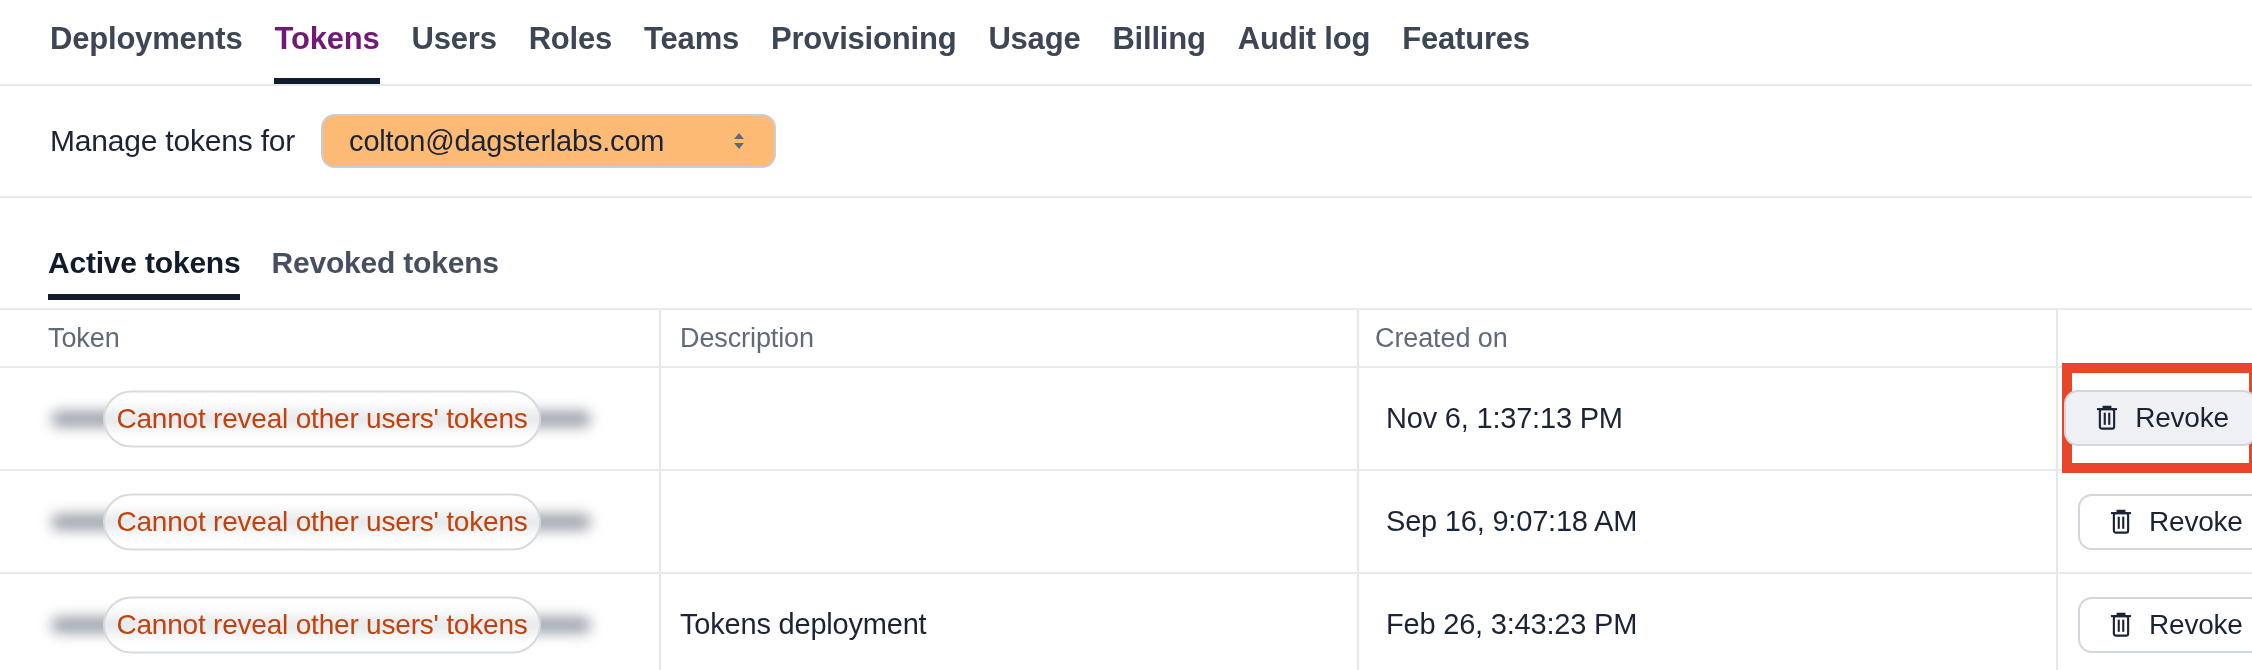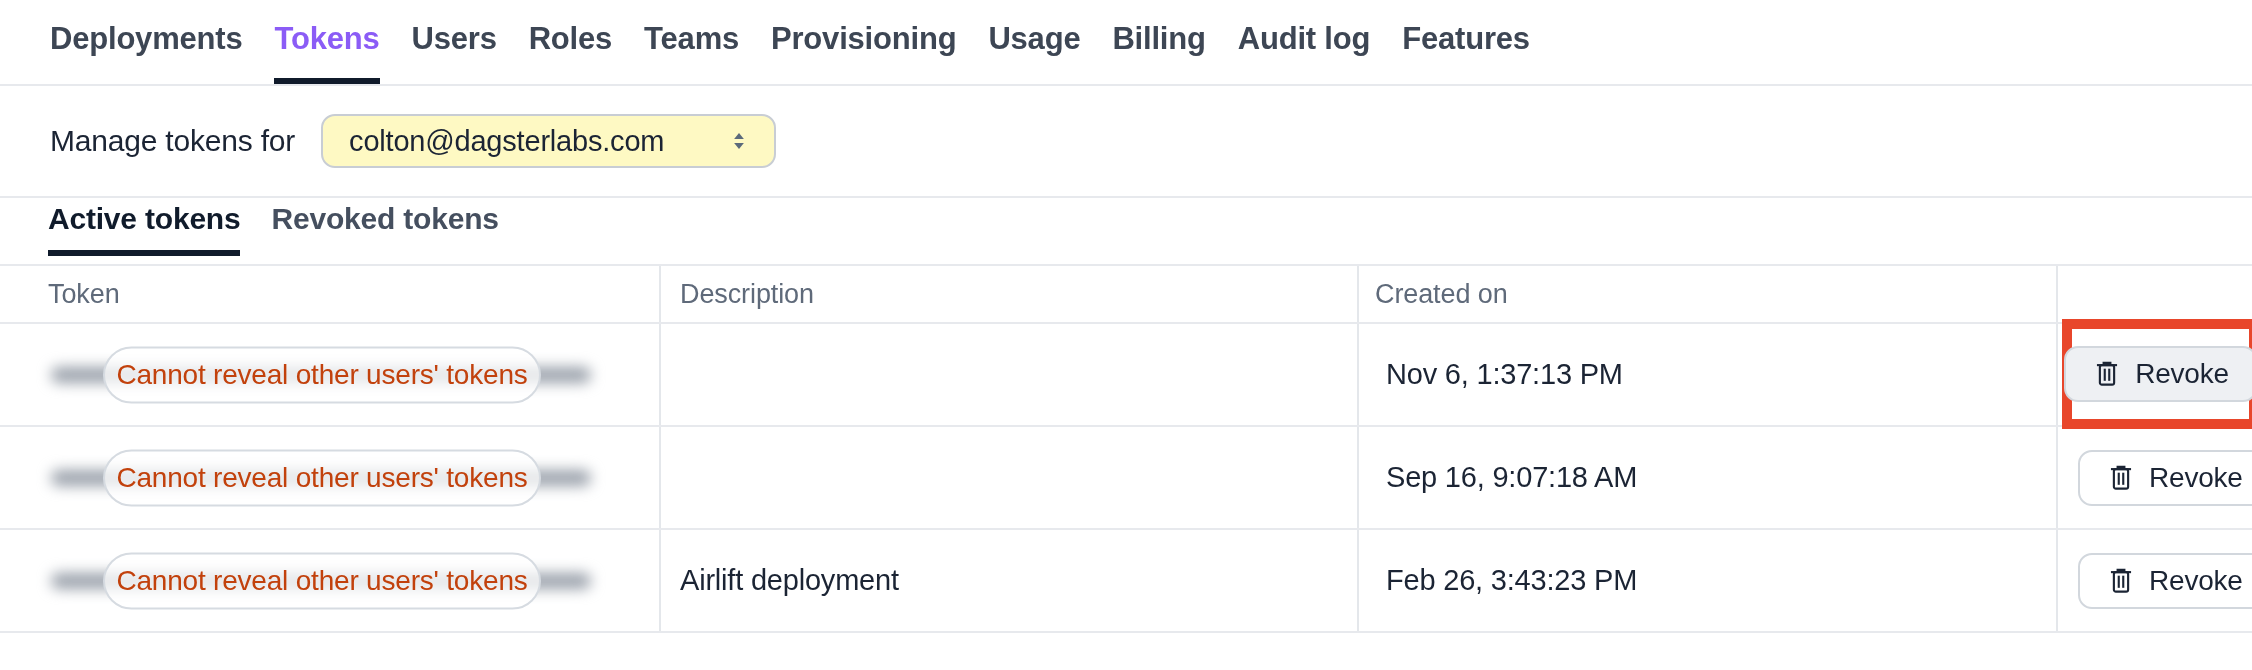--- a/index.html
+++ b/index.html
@@ -24,52 +24,52 @@
     align-items: center;
     font-size: 31px;
     font-weight: 600;
     color: #3d4654;
     letter-spacing: -0.2px;
     border-bottom: 6px solid transparent;
     cursor: pointer;
     white-space: nowrap;
   }
   .topnav .nav-item.active {
-    color: #8b5cf6;
+    color: #701a75;
     font-weight: 700;
     border-bottom-color: #101b2b;
   }
 
   
   .manage-row {
     height: 112px;
     border-bottom: 2px solid #e7e9ed;
     display: flex;
     align-items: center;
     padding-left: 50px;
     gap: 26px;
   }
   .manage-label { font-size: 30px; color: #1b2434; letter-spacing: -0.2px; }
   .user-select {
     width: 455px;
     height: 54px;
     border: 2px solid #c8cdd4;
     border-radius: 14px;
-    background: #fef9c3;
+    background: #fdba74;
     display: flex;
     align-items: center;
     justify-content: space-between;
     padding: 0 22px 0 26px;
     cursor: pointer;
   }
   .user-select .value { font-size: 29px; color: #1b2434; letter-spacing: -0.2px; }
 
   
   .token-tabs {
-    height: 66px;
+    height: 110px;
     display: flex;
     align-items: flex-end;
     padding-left: 48px;
     gap: 31px;
   }
   .token-tab {
     margin-bottom: 8px;
     padding-bottom: 14px;
     border-bottom: 6px solid transparent;
     font-size: 30px;
@@ -273,21 +273,21 @@
   </div>
 
   <div class="trow">
     <div class="cell c1">
       <div class="blur-strip"></div>
       <div class="token-pill">
         <span>Cannot reveal other users' tokens</span>
       </div>
     </div>
     <div class="cell c2">
-      <span class="body-text">Airlift deployment</span>
+      <span class="body-text">Tokens deployment</span>
     </div>
     <div class="cell c3">
       <span class="body-text">Feb 26, 3:43:23 PM</span>
     </div>
     <div class="cell c4">
       <button class="revoke-btn">
         <span class="icon">
           <svg width="30" height="30" viewBox="0 0 24 24" fill="none" stroke="#1b2434" stroke-width="1.7" stroke-linecap="square">
             <path d="M9.3 4.8V3.1h5.4v1.7"></path>
             <path d="M4.8 4.9h14.4"></path>

